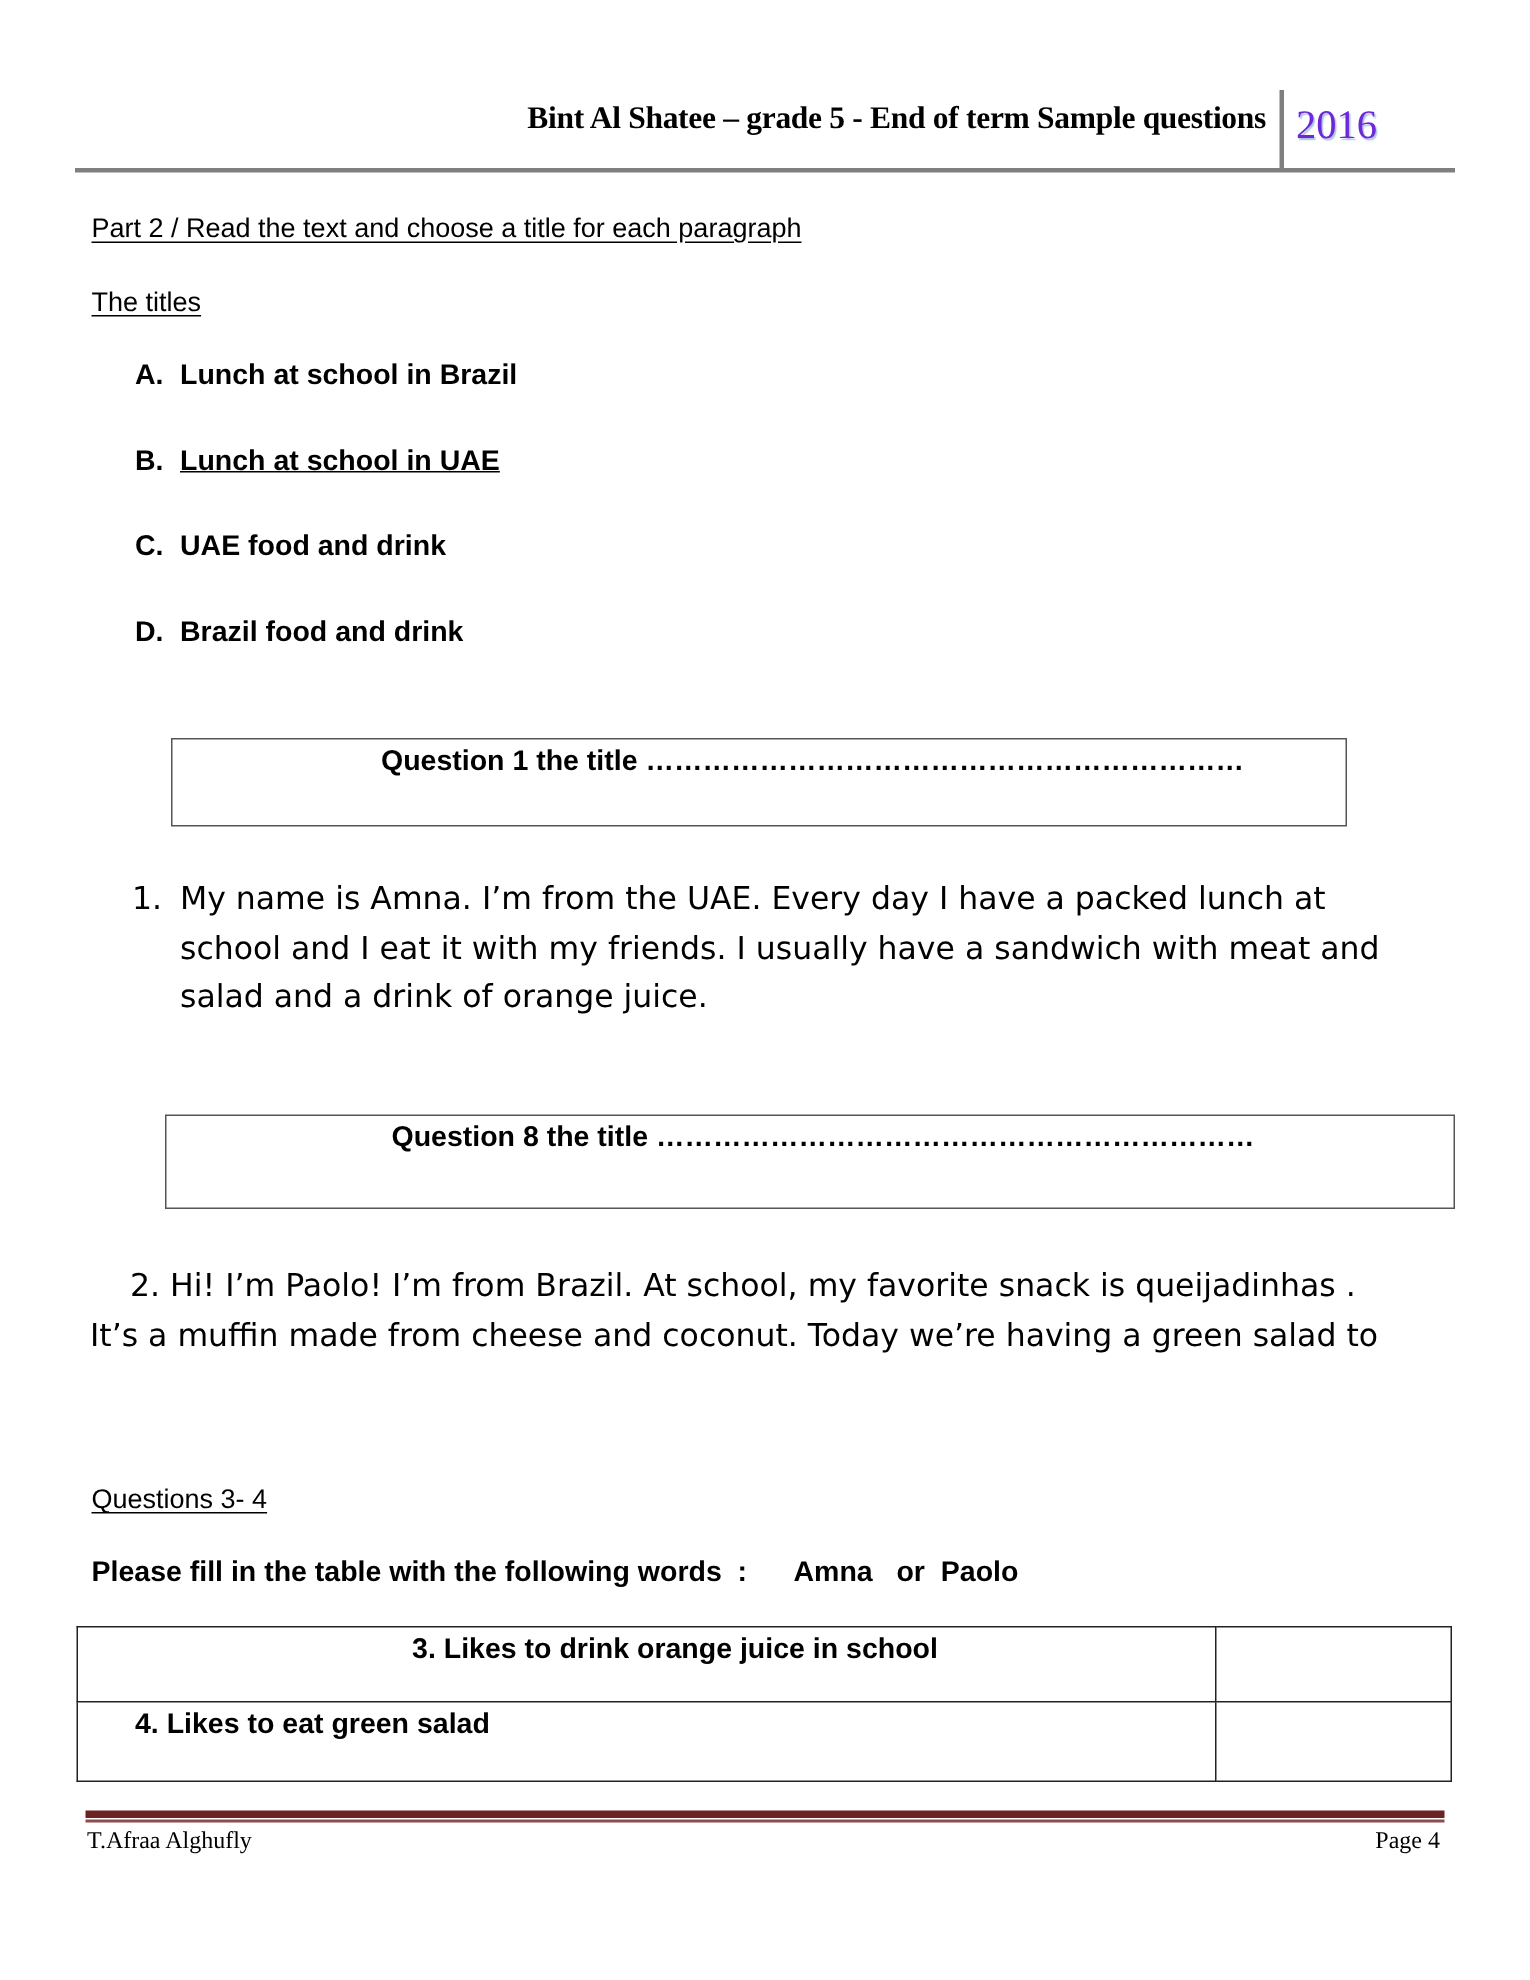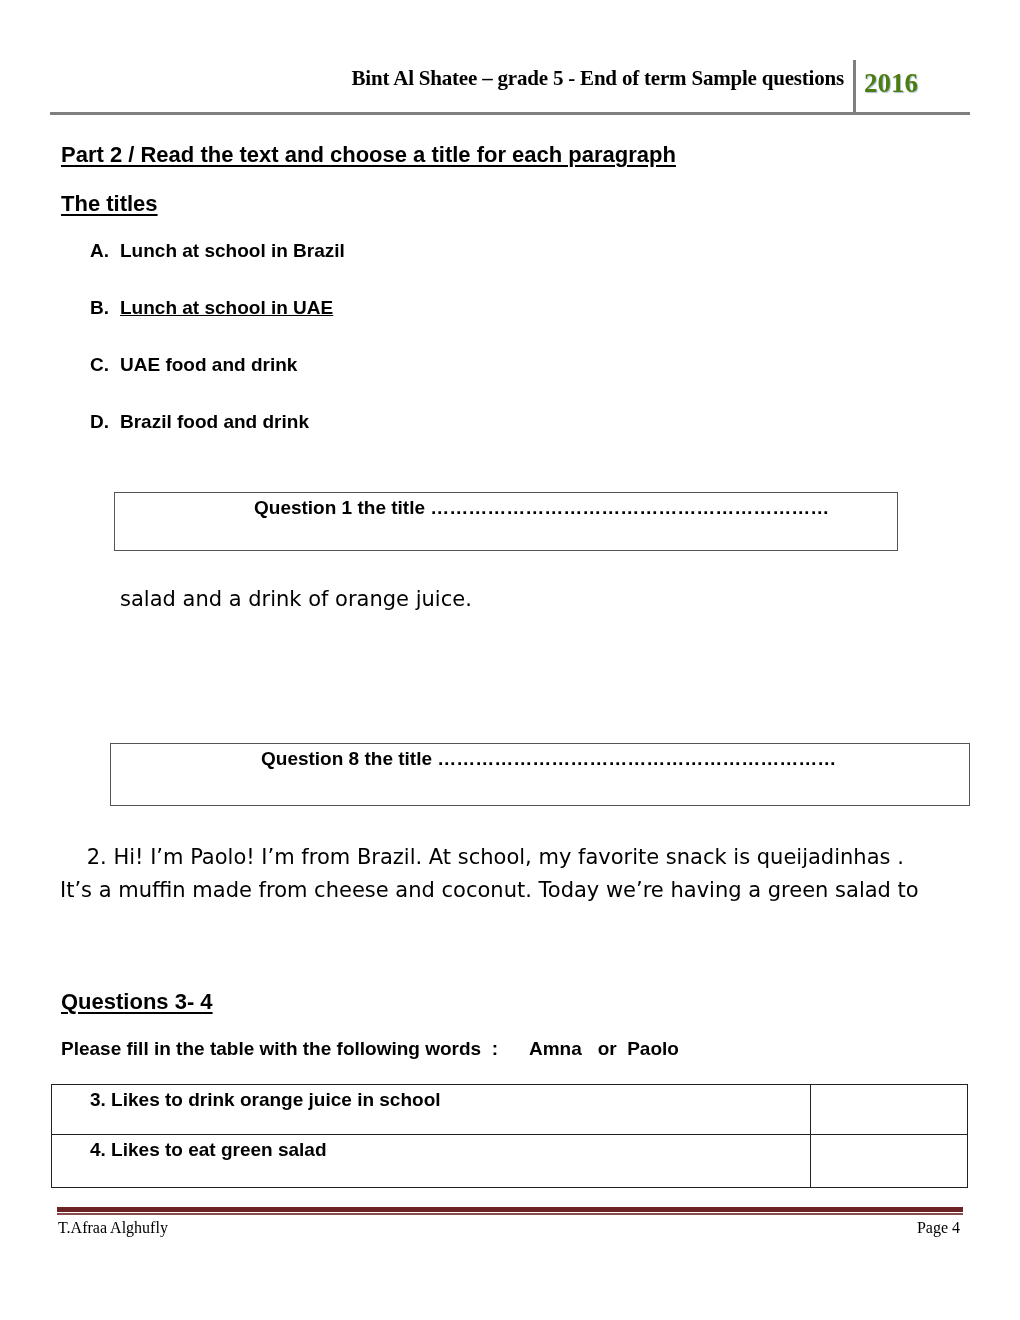--- a/index.html
+++ b/index.html
@@ -6,24 +6,24 @@
   body { width: 1020px; height: 1320px; position: relative; overflow: hidden; color: #000; }
   .sans { font-family: "Liberation Sans", "DejaVu Sans", sans-serif; }
   .serif { font-family: "Liberation Serif", "DejaVu Serif", serif; }
   .comic { font-family: "DejaVu Sans", sans-serif; }
 
   .abs { position: absolute; }
 
   
   #hdr-title { right: 176px; top: 66px; font-size: 21px; font-weight: bold; letter-spacing: -0.2px; white-space: nowrap; }
   #hdr-vline { left: 853px; top: 60px; width: 3px; height: 54px; background: #7f7f7f; }
-  #hdr-year { left: 864px; top: 68px; font-size: 27px; font-weight: bold; color: #4d7c0f; text-shadow: 1px 1px 1px #a9bfdc; }
+  #hdr-year { left: 864px; top: 68px; font-size: 27px; font-weight: normal; color: #6d28d9; text-shadow: 1px 1px 1px #a9bfdc; }
   #hdr-hline { left: 50px; top: 112px; width: 920px; height: 3px; background: #7f7f7f; }
 
-  .heading { font-size: 22px; font-weight: bold; text-decoration: underline; text-underline-offset: 3px; white-space: nowrap; }
+  .heading { font-size: 18px; font-weight: normal; text-decoration: underline; text-underline-offset: 3px; white-space: nowrap; }
   .opt { font-size: 19px; font-weight: bold; white-space: nowrap; }
   .opt .lt { display: inline-block; width: 30px; }
 
   .qbox { border: 1.5px solid #555; box-sizing: border-box; }
   .qbox .txt { position: absolute; font-size: 19px; font-weight: bold; white-space: nowrap; }
 
   .para { font-size: 21px; line-height: 32.5px; }
 
   table.fill { border-collapse: collapse; }
   table.fill td { border: 1.5px solid #222; vertical-align: top; padding: 0; }
@@ -56,39 +56,41 @@
 </div>
 <div class="abs sans opt" style="left:90px; top:411px;">
   <span class="lt">D.</span><span>Brazil food and drink</span>
 </div>
 
 <div class="abs qbox sans" style="left:114px; top:465px; width:784px; height:59px;margin-top:27px;">
   <div class="txt" style="left:139px; top:4px;">Question 1    the title  ………………………………………………………</div>
 </div>
 
 <div class="abs comic para" style="left:88px; top:583px; width:880px;">
+  <div style="white-space:nowrap;"><span style="display:inline-block; width:32px;">1.</span><span>My name is Amna. I’m from the UAE. Every day I have a packed lunch at</span></div>
+  <div style="padding-left:32px; white-space:nowrap;">school and I eat it with my friends. I usually have a sandwich with meat and</div>
   <div style="padding-left:32px; white-space:nowrap;">salad and a drink of orange juice.</div>
 </div>
 
 <div class="abs qbox sans" style="left:110px; top:743px; width:860px; height:63px;">
   <div class="txt" style="left:150px; top:4px;">Question 8   the title  ………………………………………………………</div>
 </div>
 
 <div class="abs comic para" style="left:60px; top:841px; width:900px;">
   <div style="white-space:pre;">    2. Hi! I’m Paolo! I’m from Brazil. At school, my favorite snack is queijadinhas .</div>
   <div style="white-space:nowrap;">It’s a muffin made from cheese and coconut. Today we’re having a green salad to</div>
 </div>
 
 <div class="abs sans heading" style="left:61px; top:989px;">Questions 3- 4</div>
 <div class="abs sans opt" style="left:61px; top:1038px; white-space:pre;">Please fill in the table with the following words  :      Amna   or  Paolo</div>
 
 <table class="abs fill sans" style="left:51px; top:1084px; width:917px;">
   <tbody>
       <tr style="height:50px;">
-    <td class="q" style="width:720px;">3.  Likes to drink orange juice in school</td>
+    <td class="q" style="width:720px;text-align:center;">3.  Likes to drink orange juice in school</td>
     <td></td>
   </tr>
   <tr style="height:53px;">
     <td class="q">4.  Likes to eat green salad</td>
     <td></td>
   </tr>
 </tbody>
   </table>
 
 <div id="ftr-thick" class="abs"></div>

